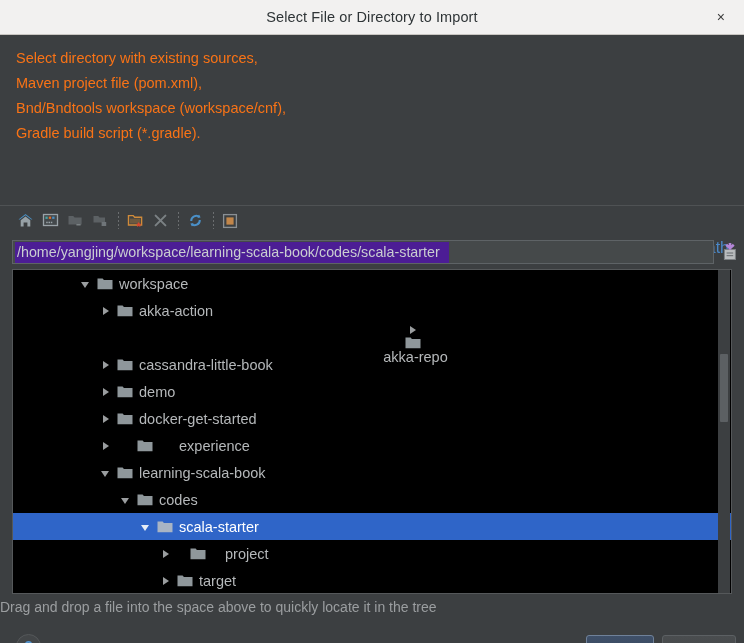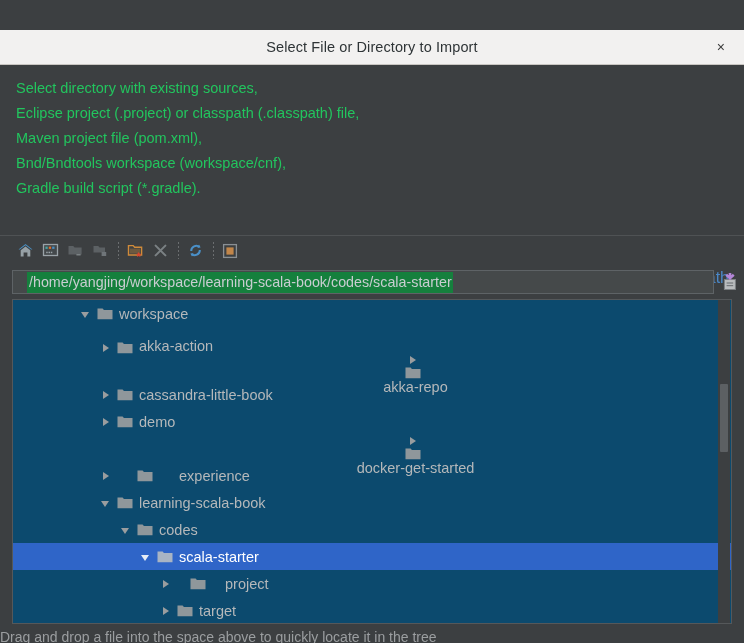--- a/index.html
+++ b/index.html
@@ -18,21 +18,20 @@
 
   
   .titlebar {
     position: relative;
     height: 34px;
     background: #f2f1f0;
     border-bottom: 1px solid #c9c6c2;
     display: flex;
     align-items: center;
     justify-content: center;
-    margin-top: 30px;
   }
   .titlebar-text {
     font-size: 14.5px;
     color: #2e3436;
     letter-spacing: 0.1px;
   }
   .titlebar-close {
     position: absolute;
     right: 14px;
     top: 50%;
@@ -50,21 +49,21 @@
     height: 608px;
     background: #3c3f41;
   }
 
   
   .desc {
     padding: 11px 0 0 16px;
   }
   .desc-line {
     font-size: 14.5px;
-    color: #22c55e;
+    color: #f97316;
     line-height: 25px;
     white-space: pre;
   }
 
   
   .toolbar-sep {
     position: absolute;
     left: 0;
     right: 0;
     top: 170px;
@@ -127,46 +126,46 @@
     height: 24px;
     background: #45494a;
     border: 1px solid #5e6366;
     box-sizing: border-box;
     display: flex;
     align-items: center;
     overflow: hidden;
     cursor: text;
   }
   .path-sel {
-    background: #15803d;
+    background: #4c1d95;
     color: #c9cdd1;
     font-size: 14.3px;
-    padding: 2px 1px 3px 2px;
-    margin-left: 14px;
+    padding: 2px 9px 3px 2px;
+    margin-left: 2px;
     white-space: pre;
     line-height: 16px;
   }
   .paste-icon {
     position: absolute;
     right: 6px;
     top: 50%;
     transform: translateY(-50%);
     width: 16px;
     height: 18px;
     cursor: pointer;
   }
 
   
   .treepanel {
     position: absolute;
     left: 12px;
     top: 234px;
     width: 720px;
     height: 325px;
-    background: #0c4a6e;
+    background: #000000;
     border: 1px solid #55585a;
     box-sizing: border-box;
     overflow: hidden;
   }
   .tree {
     position: relative;
   }
   .row {
     position: relative;
     height: 27px;
@@ -298,21 +297,20 @@
 
 <div class="titlebar">
   <div class="titlebar-text">Select File or Directory to Import</div>
   <div class="titlebar-close">×</div>
 </div>
 
 <div class="dialog">
 
   <div class="desc">
     <div class="desc-line">Select directory with existing sources,</div>
-    <div class="desc-line">Eclipse project (.project) or classpath (.classpath) file,</div>
     <div class="desc-line">Maven project file (pom.xml),</div>
     <div class="desc-line">Bnd/Bndtools workspace (workspace/cnf),</div>
     <div class="desc-line">Gradle build script (*.gradle).</div>
   </div>
 
   <div class="toolbar-sep"></div>
   <div class="toolbar">
 
     <div class="tb-btn">
       <svg width="17" height="17" viewBox="0 0 17 17">
@@ -404,21 +402,21 @@
     <div class="tree">
 
       <div class="row" style="padding-left:67px;">
         <span class="arrow expanded"></span>
         <span class="folder-icon"><svg width="16" height="13" viewBox="0 0 16 13">
               <path d="M0.5 1.4 L5.6 1.4 L6.9 3.0 L15.5 3.0 L15.5 12.2 L0.5 12.2 Z" fill="#8f979b"></path>
             </svg></span>
         <span class="rowlabel">workspace</span>
       </div>
 
-      <div class="row" style="padding-left:87px;align-items:flex-end;">
+      <div class="row" style="padding-left:87px;">
         <span class="arrow collapsed"></span>
         <span class="folder-icon"><svg width="16" height="13" viewBox="0 0 16 13">
               <path d="M0.5 1.4 L5.6 1.4 L6.9 3.0 L15.5 3.0 L15.5 12.2 L0.5 12.2 Z" fill="#8f979b"></path>
             </svg></span>
         <span class="rowlabel">akka-action</span>
       </div>
 
       <div class="row" style="padding-left:87px;flex-direction:column;">
         <span class="arrow collapsed"></span>
         <span class="folder-icon"><svg width="16" height="13" viewBox="0 0 16 13">
@@ -436,21 +434,21 @@
       </div>
 
       <div class="row" style="padding-left:87px;">
         <span class="arrow collapsed"></span>
         <span class="folder-icon"><svg width="16" height="13" viewBox="0 0 16 13">
               <path d="M0.5 1.4 L5.6 1.4 L6.9 3.0 L15.5 3.0 L15.5 12.2 L0.5 12.2 Z" fill="#8f979b"></path>
             </svg></span>
         <span class="rowlabel">demo</span>
       </div>
 
-      <div class="row" style="padding-left:87px;flex-direction:column;">
+      <div class="row" style="padding-left:87px;">
         <span class="arrow collapsed"></span>
         <span class="folder-icon"><svg width="16" height="13" viewBox="0 0 16 13">
               <path d="M0.5 1.4 L5.6 1.4 L6.9 3.0 L15.5 3.0 L15.5 12.2 L0.5 12.2 Z" fill="#8f979b"></path>
             </svg></span>
         <span class="rowlabel">docker-get-started</span>
       </div>
 
       <div class="row" style="padding-left:87px;gap:20px;">
         <span class="arrow collapsed"></span>
         <span class="folder-icon"><svg width="16" height="13" viewBox="0 0 16 13">

